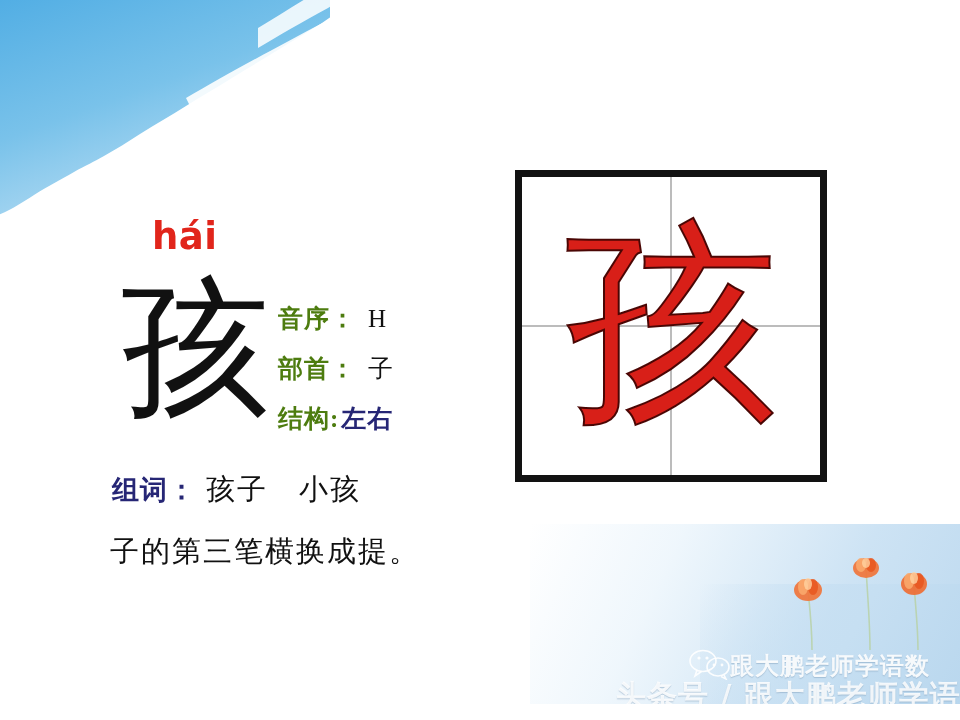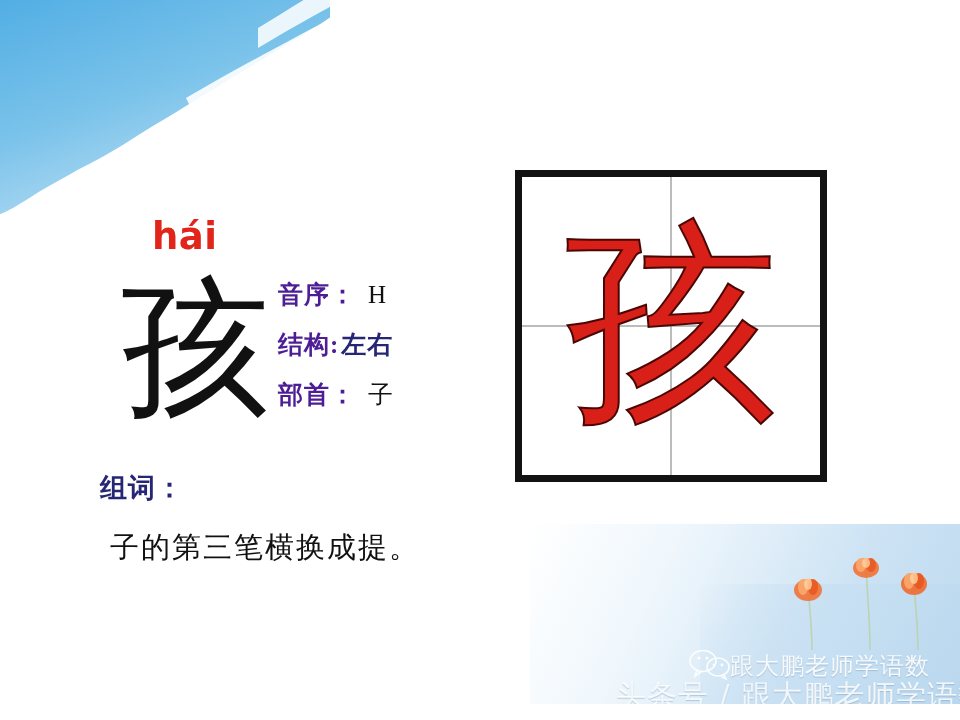--- a/index.html
+++ b/index.html
@@ -99,23 +99,24 @@
   }
   .attr-row {
     height: 50px;
     display: flex;
     align-items: baseline;
     white-space: nowrap;
   }
   .attr-label {
     font-family: Liberation Serif, serif;
     font-size: 25px;
-    color: #4c1d95;
-    font-weight: bold;
-    letter-spacing: 1px;
+    color: #4d7c0f;
+    font-weight: bold;
+    letter-spacing: 1px;
+    margin-top: 24px;
   }
   .attr-value {
     font-family: "Liberation Serif", "DejaVu Serif", serif;
     font-size: 25px;
     color: #111111;
     margin-left: 12px;
     letter-spacing: 1px;
   }
   .attr-value.blue {
     color: #262675;
@@ -136,20 +137,21 @@
     align-items: baseline;
     white-space: nowrap;
     margin-bottom: 22px;
   }
   .row-label {
     font-family: "DejaVu Serif", "Liberation Serif", serif;
     font-size: 27px;
     font-weight: bold;
     color: #262675;
     letter-spacing: 1px;
+    margin-left: 12px;
   }
   .row-body {
     font-family: "Liberation Serif", "DejaVu Serif", serif;
     font-size: 29px;
     color: #111111;
     margin-left: 10px;
     letter-spacing: 2px;
   }
 
   
@@ -217,21 +219,21 @@
     font-size: 27px;
     letter-spacing: 1px;
   }
 
   
   .wm {
     position: absolute;
     pointer-events: none;
     white-space: nowrap;
     font-family: "DejaVu Sans", "Liberation Sans", sans-serif;
-    font-weight: normal;
+    font-weight: bold;
     color: rgba(255,255,255,0.85);
     text-shadow: 0 1px 1px rgba(120,150,180,0.45);
   }
   .wm-toutiao {
     left: 616px;
     top: 676px;
     font-size: 30px;
     letter-spacing: 1px;
   }
   .wm-wechat {
@@ -325,32 +327,33 @@
   <div class="pinyin">hái</div>
 
   <div class="big-char">孩</div>
 
   <div class="attrs">
     <div class="attr-row">
       <span class="attr-label">音序：</span>
       <span class="attr-value">H</span>
     </div>
     <div class="attr-row">
+      <span class="attr-label">部首：</span>
+      <span class="attr-value">子</span>
+    </div>
+    <div class="attr-row">
       <span class="attr-label">结构:</span>
       <span class="attr-value blue">左右</span>
-    </div>
-    <div class="attr-row">
-      <span class="attr-label">部首：</span>
-      <span class="attr-value">子</span>
     </div>
   </div>
 
   <div class="left-lines">
     <div class="text-row">
       <span class="row-label">组词：</span>
+      <span class="row-body">孩子　小孩</span>
     </div>
     <div class="text-row">
       <span class="row-body">子的第三笔横换成提。</span>
     </div>
   </div>
 
   <div class="grid-box">
     <div class="grid-v"></div>
     <div class="grid-h"></div>
     <div class="grid-char">孩</div>

